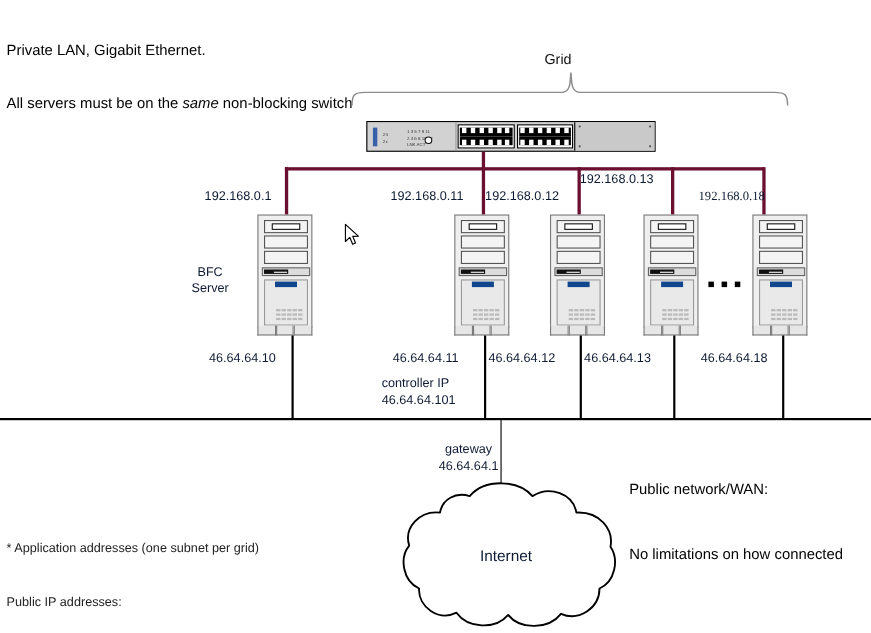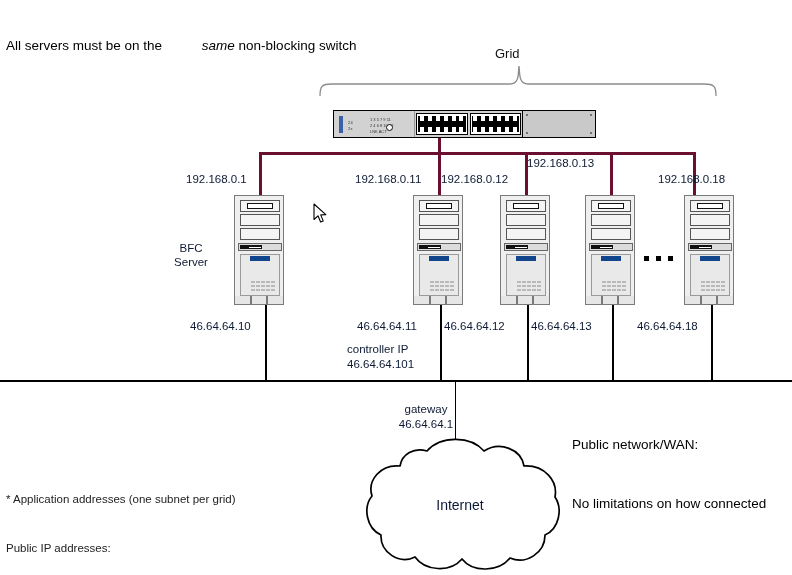--- a/index.html
+++ b/index.html
@@ -3,21 +3,21 @@
 <meta charset="utf-8">
 <style>
   html,body{margin:0;padding:0;background:#ffffff;}
   body{width:792px;height:575px;position:relative;overflow:hidden;
        font-family:"Liberation Sans",sans-serif;color:#0d1a33;}
   .abs{position:absolute;}
   .txt{white-space:pre;line-height:1.18;}
 
   
   #header-note{left:6px;top:6px;font-size:13.5px;color:#000;}
-  #header-note .l2 em{margin-left:36px;}
+  #header-note .l2 em{}
 
   
   #grid-label{left:495px;top:46px;font-size:13px;color:#111;}
 
   
   #switch{left:333px;top:110px;width:263px;height:28px;
           background:#d2d2d2;border:1.4px solid #000;box-sizing:border-box;
           display:flex;align-items:stretch;}
   .sw-left{width:80px;position:relative;border-right:1px solid #9a9a9a;}
   .sw-leds{position:absolute;left:5px;top:5px;width:4px;height:17px;background:#3b5fa8;}
@@ -76,20 +76,21 @@
   
   #cloud{position:absolute;left:355px;top:437px;}
   #cloud-text{position:absolute;left:355px;top:437px;width:210px;height:135px;
               display:flex;align-items:center;justify-content:center;font-size:14px;color:#0d1a33;}
   #cursor{position:absolute;left:313px;top:203px;}
 </style>
 </head>
 <body>
 
 <div class="abs txt" id="header-note">
+  <div class="l1">Private LAN, Gigabit Ethernet.</div>
   <div class="l2"><span>All servers must be on the </span><em>same</em><span> non-blocking switch</span></div>
 </div>
 
 <div class="abs" id="grid-label">Grid</div>
 <svg class="abs" style="left:318px;top:62px;" width="400" height="36">
   <path d="M2,34 C2,24 4,22 14,22 L192,22 C202,22 200,10 201,4 C202,10 200,22 210,22 L386,22 C396,22 398,24 398,34" fill="none" stroke="#8c8c8c" stroke-width="1.3"></path>
 </svg>
 
 <div class="abs" id="switch">
   <div class="sw-left">
@@ -152,21 +153,21 @@
 <div class="maroon" style="left:259px;top:152px;width:2.6px;height:45px;"></div>
 <div class="maroon" style="left:438px;top:152px;width:2.6px;height:45px;"></div>
 <div class="maroon" style="left:525px;top:152px;width:2.6px;height:45px;"></div>
 <div class="maroon" style="left:610px;top:152px;width:2.6px;height:45px;"></div>
 <div class="maroon" style="left:693px;top:152px;width:2.6px;height:45px;"></div>
 
 <div class="ip-top" style="left:186px;top:173px;">192.168.0.1</div>
 <div class="ip-top" style="left:355px;top:173px;">192.168.0.11</div>
 <div class="ip-top" style="left:441px;top:173px;">192.168.0.12</div>
 <div class="ip-top" style="left:527px;top:157px;">192.168.0.13</div>
-<div class="ip-top" style="left:658px;top:173px;">192.168.0.18</div>
+<div class="ip-top" style="left:635px;top:173px;font-family:Liberation Serif, serif;">192.168.0.18</div>
 
 <div class="server" style="left:234px;top:195px;">
   <div class="srv-body">
     <div class="bay b1">
         <i></i>
       </div>
     <div class="bay b2"></div>
     <div class="bay b3"></div>
     <div class="floppy">
         <i></i>

